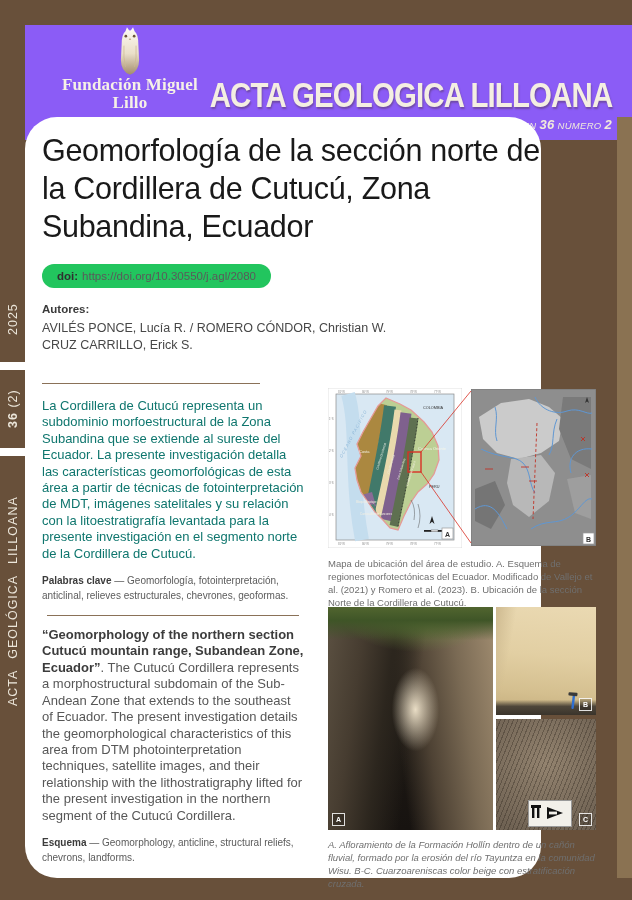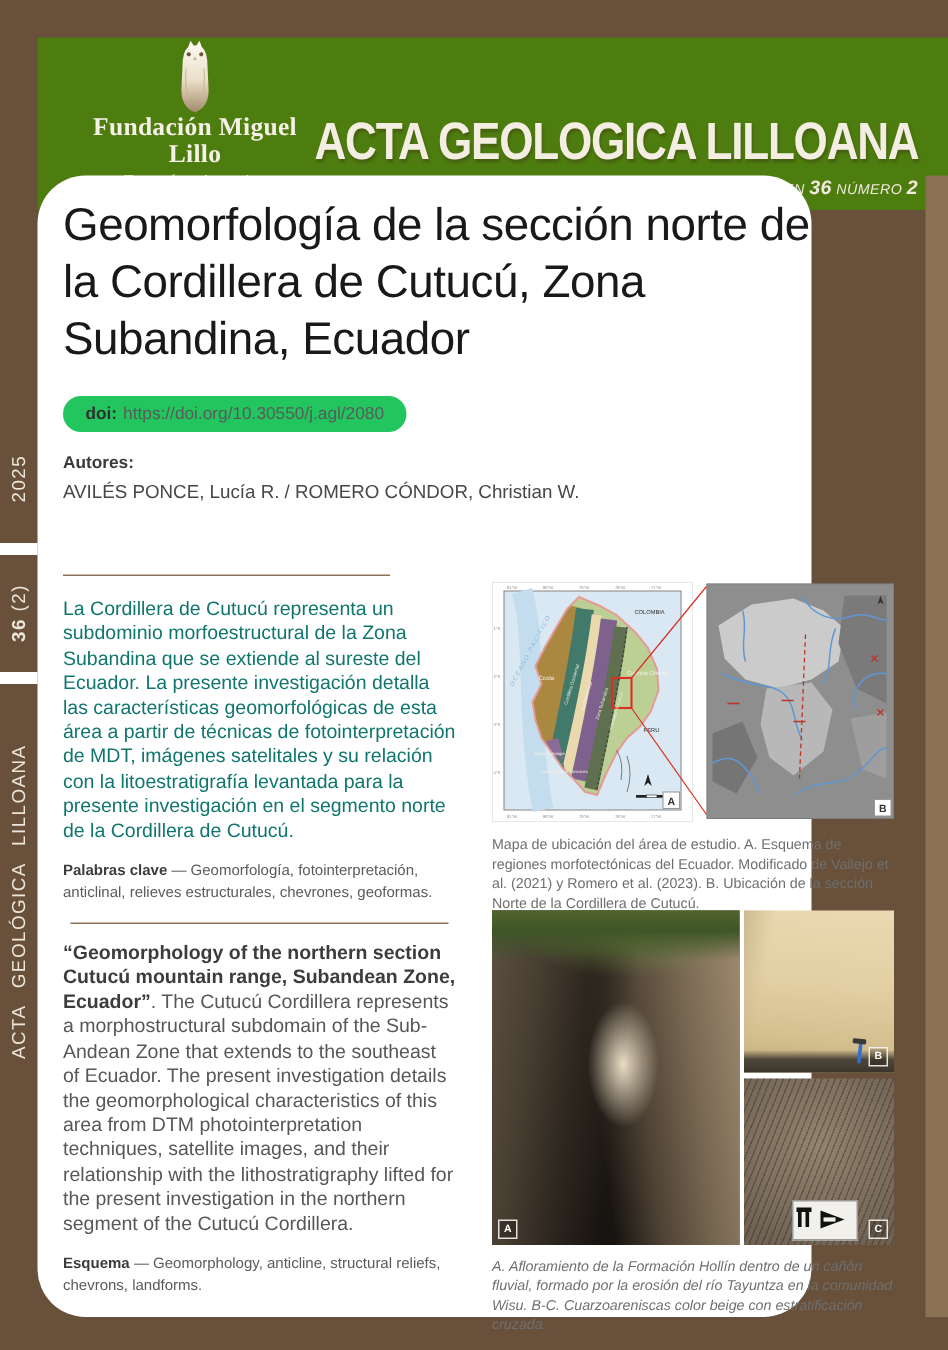--- a/index.html
+++ b/index.html
@@ -3,21 +3,21 @@
 <meta charset="utf-8">
 <style>
   html,body{margin:0;padding:0;}
   body{
     position:relative;width:632px;height:900px;overflow:hidden;
     background:#68503A;
     font-family:"Liberation Sans", sans-serif;
     -webkit-font-smoothing:antialiased;
   }
   
-  .header-band{position:absolute;left:25px;top:25px;right:0;height:115px;background:#4d7c0f;}
+  .header-band{position:absolute;left:25px;top:25px;right:0;height:115px;background:#8b5cf6;}
   .logo{position:absolute;left:20px;top:1px;width:170px;text-align:center;color:#F6F1E6;}
   .logo .owl{display:block;margin:0 auto;}
   .logo .fml{font-family:"Liberation Serif", serif;font-weight:bold;font-size:17px;line-height:18px;letter-spacing:.2px;}
   .logo .tuc{font-family:"Liberation Serif", serif;font-size:10px;margin-top:3px;letter-spacing:.4px;}
   .logo .rule{width:26px;height:2px;background:#F6F1E6;margin:4px auto 0;}
   .masthead{position:absolute;right:20px;top:28px;text-align:right;color:#F4EEE2;margin-top:24px;}
   .masthead .jtitle{
     display:inline-block;font-weight:bold;font-size:35px;line-height:36px;letter-spacing:-1px;
     transform:scaleX(.84);transform-origin:100% 50%;white-space:nowrap;
     text-shadow:1px 2px 2px rgba(60,40,20,.35);
@@ -146,20 +146,21 @@
 
   <h1 class="title" style="margin:0;font-weight:400;">Geomorfología de la sección norte de la Cordillera de Cutucú, Zona Subandina, Ecuador</h1>
 
   <div class="doi-pill">
     <b>doi:</b><span>https://doi.org/10.30550/j.agl/2080</span>
   </div>
 
   <div class="autores-label">Autores:</div>
   <div class="authors">
     <div>AVILÉS PONCE, Lucía R. / ROMERO CÓNDOR, Christian W.</div>
+    <div>CRUZ CARRILLO, Erick S.</div>
   </div>
 
   <div class="rule1"></div>
 
   <div class="left-col">
     <p class="abs-es">La Cordillera de Cutucú representa un subdominio morfoestructural de la Zona Subandina que se extiende al sureste del Ecuador. La presente investigación detalla las características geomorfológicas de esta área a partir de técnicas de fotointerpretación de MDT, imágenes satelitales y su relación con la litoestratigrafía levantada para la presente investigación en el segmento norte de la Cordillera de Cutucú.</p>
     <div class="kw">
       <b>Palabras clave</b>
       <span>— Geomorfología, fotointerpretación, anticlinal, relieves estructurales, chevrones, geoformas.</span>
     </div>

